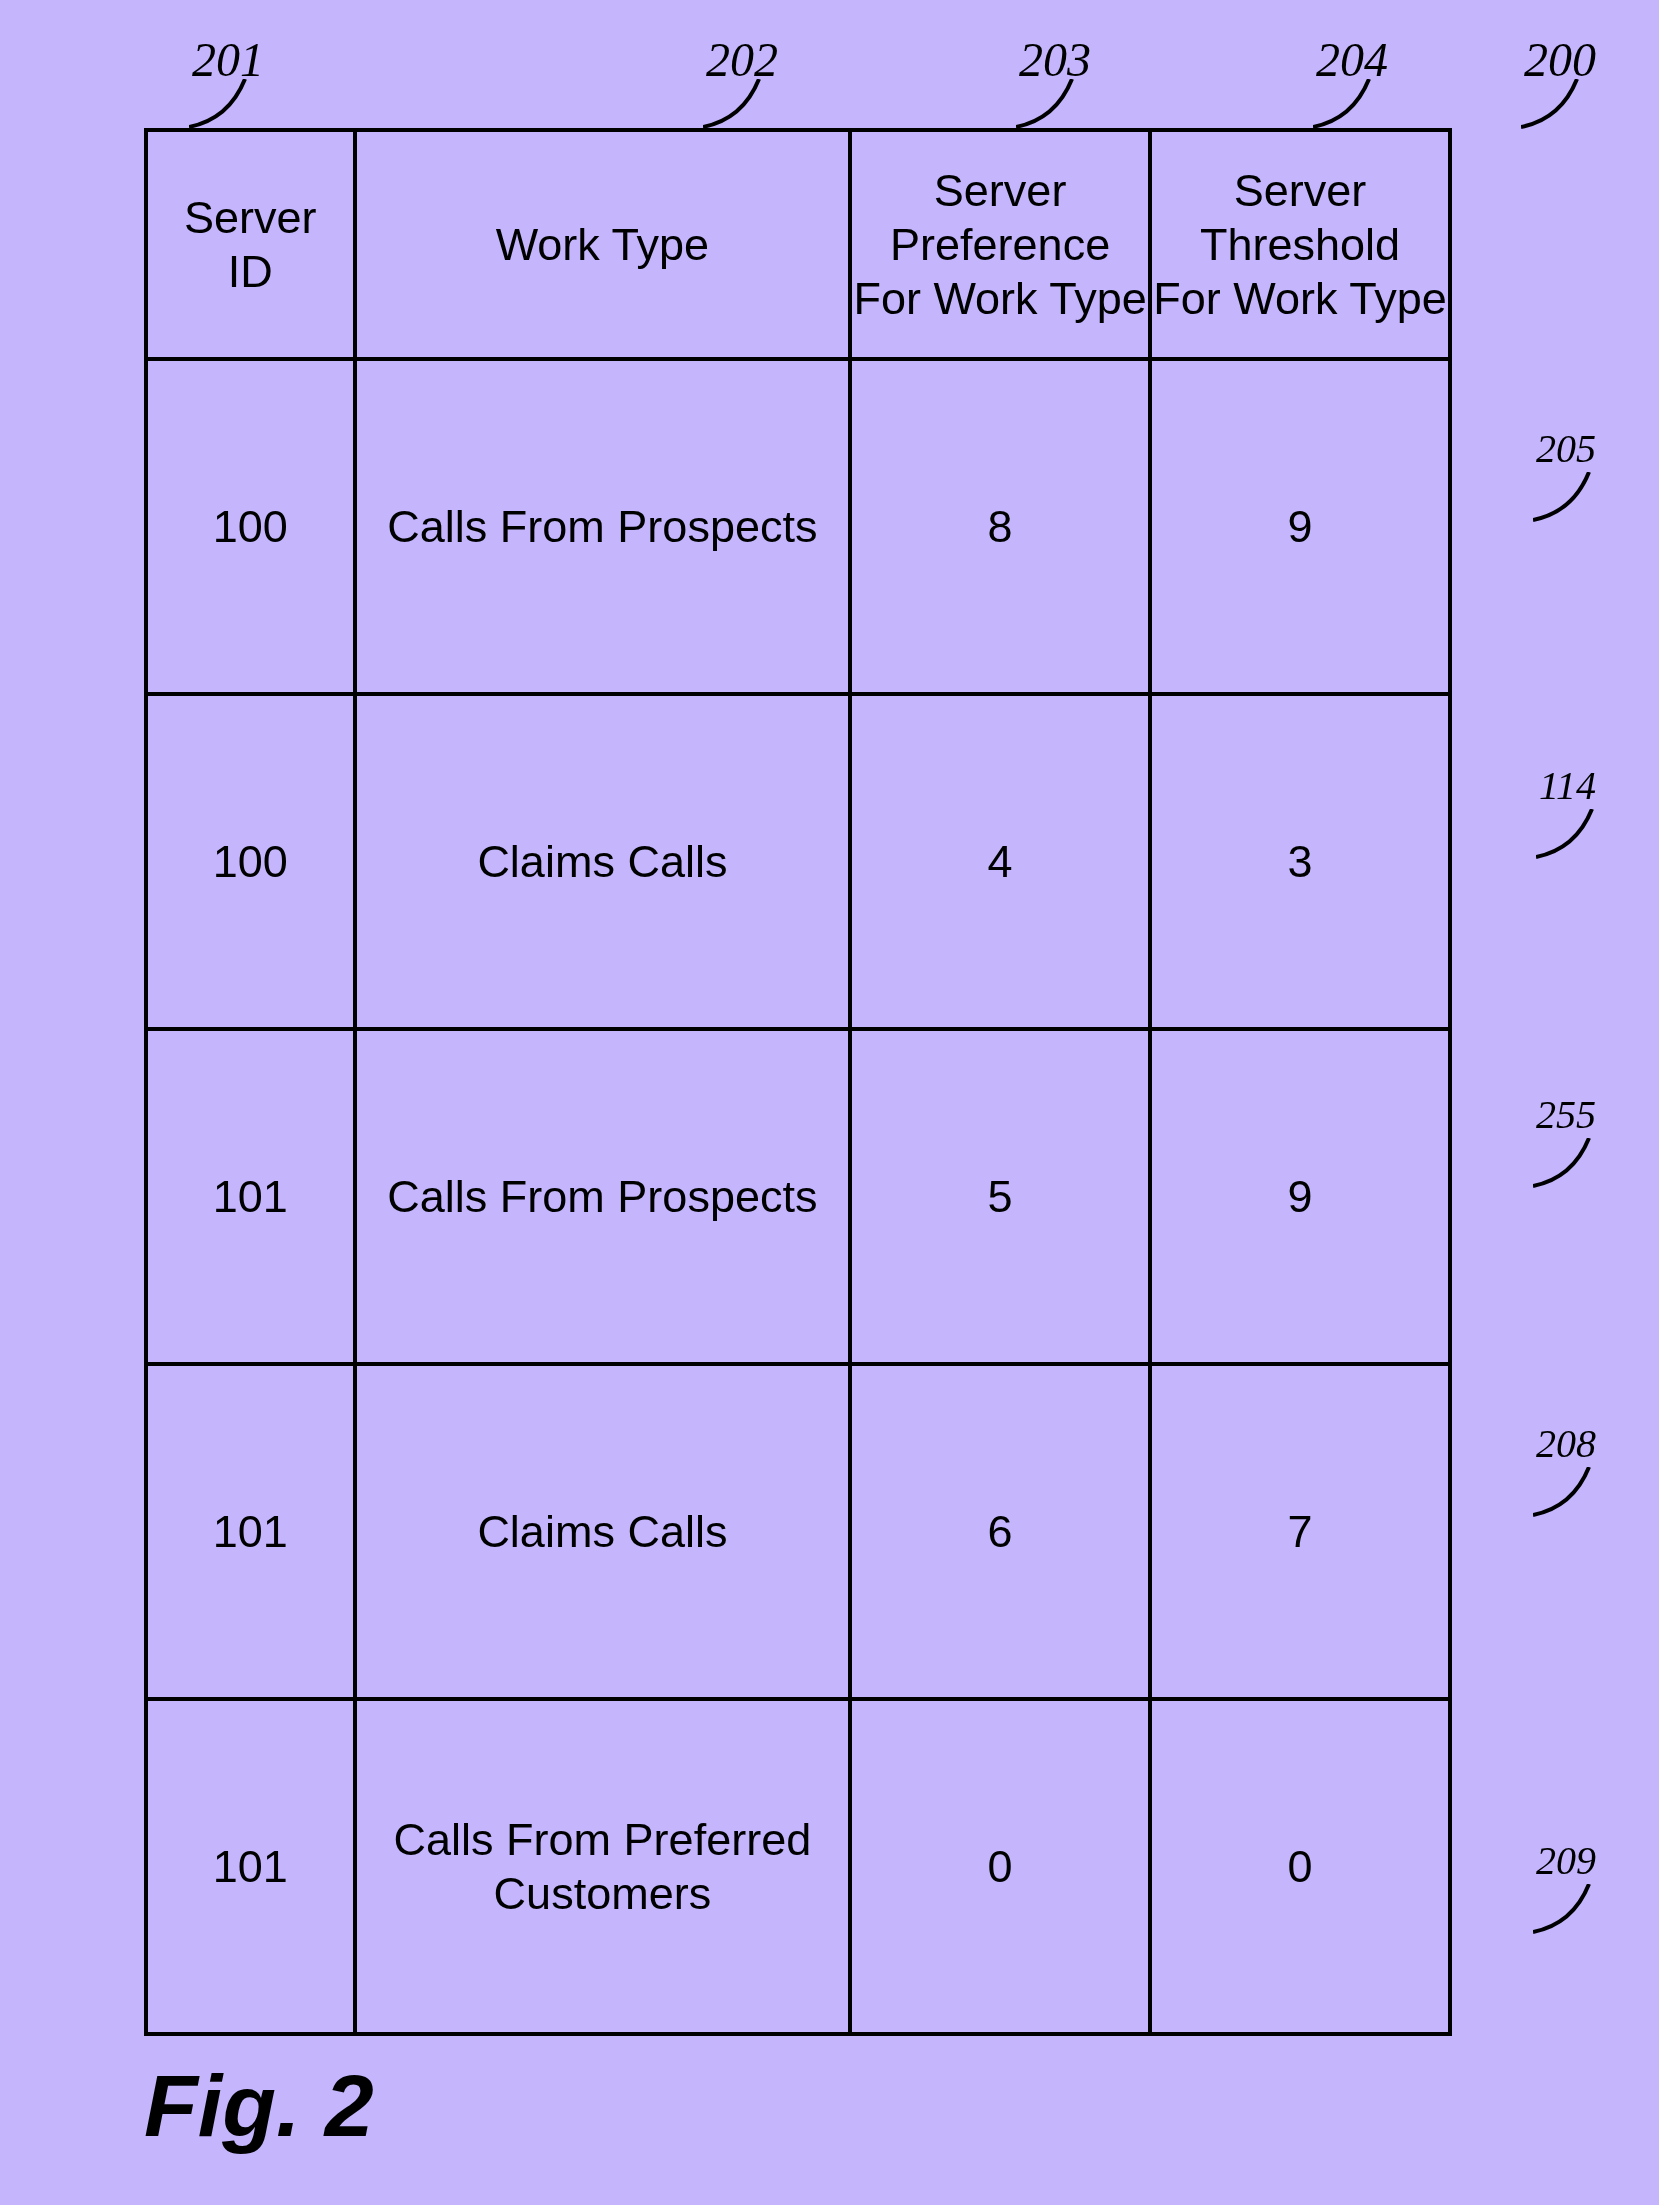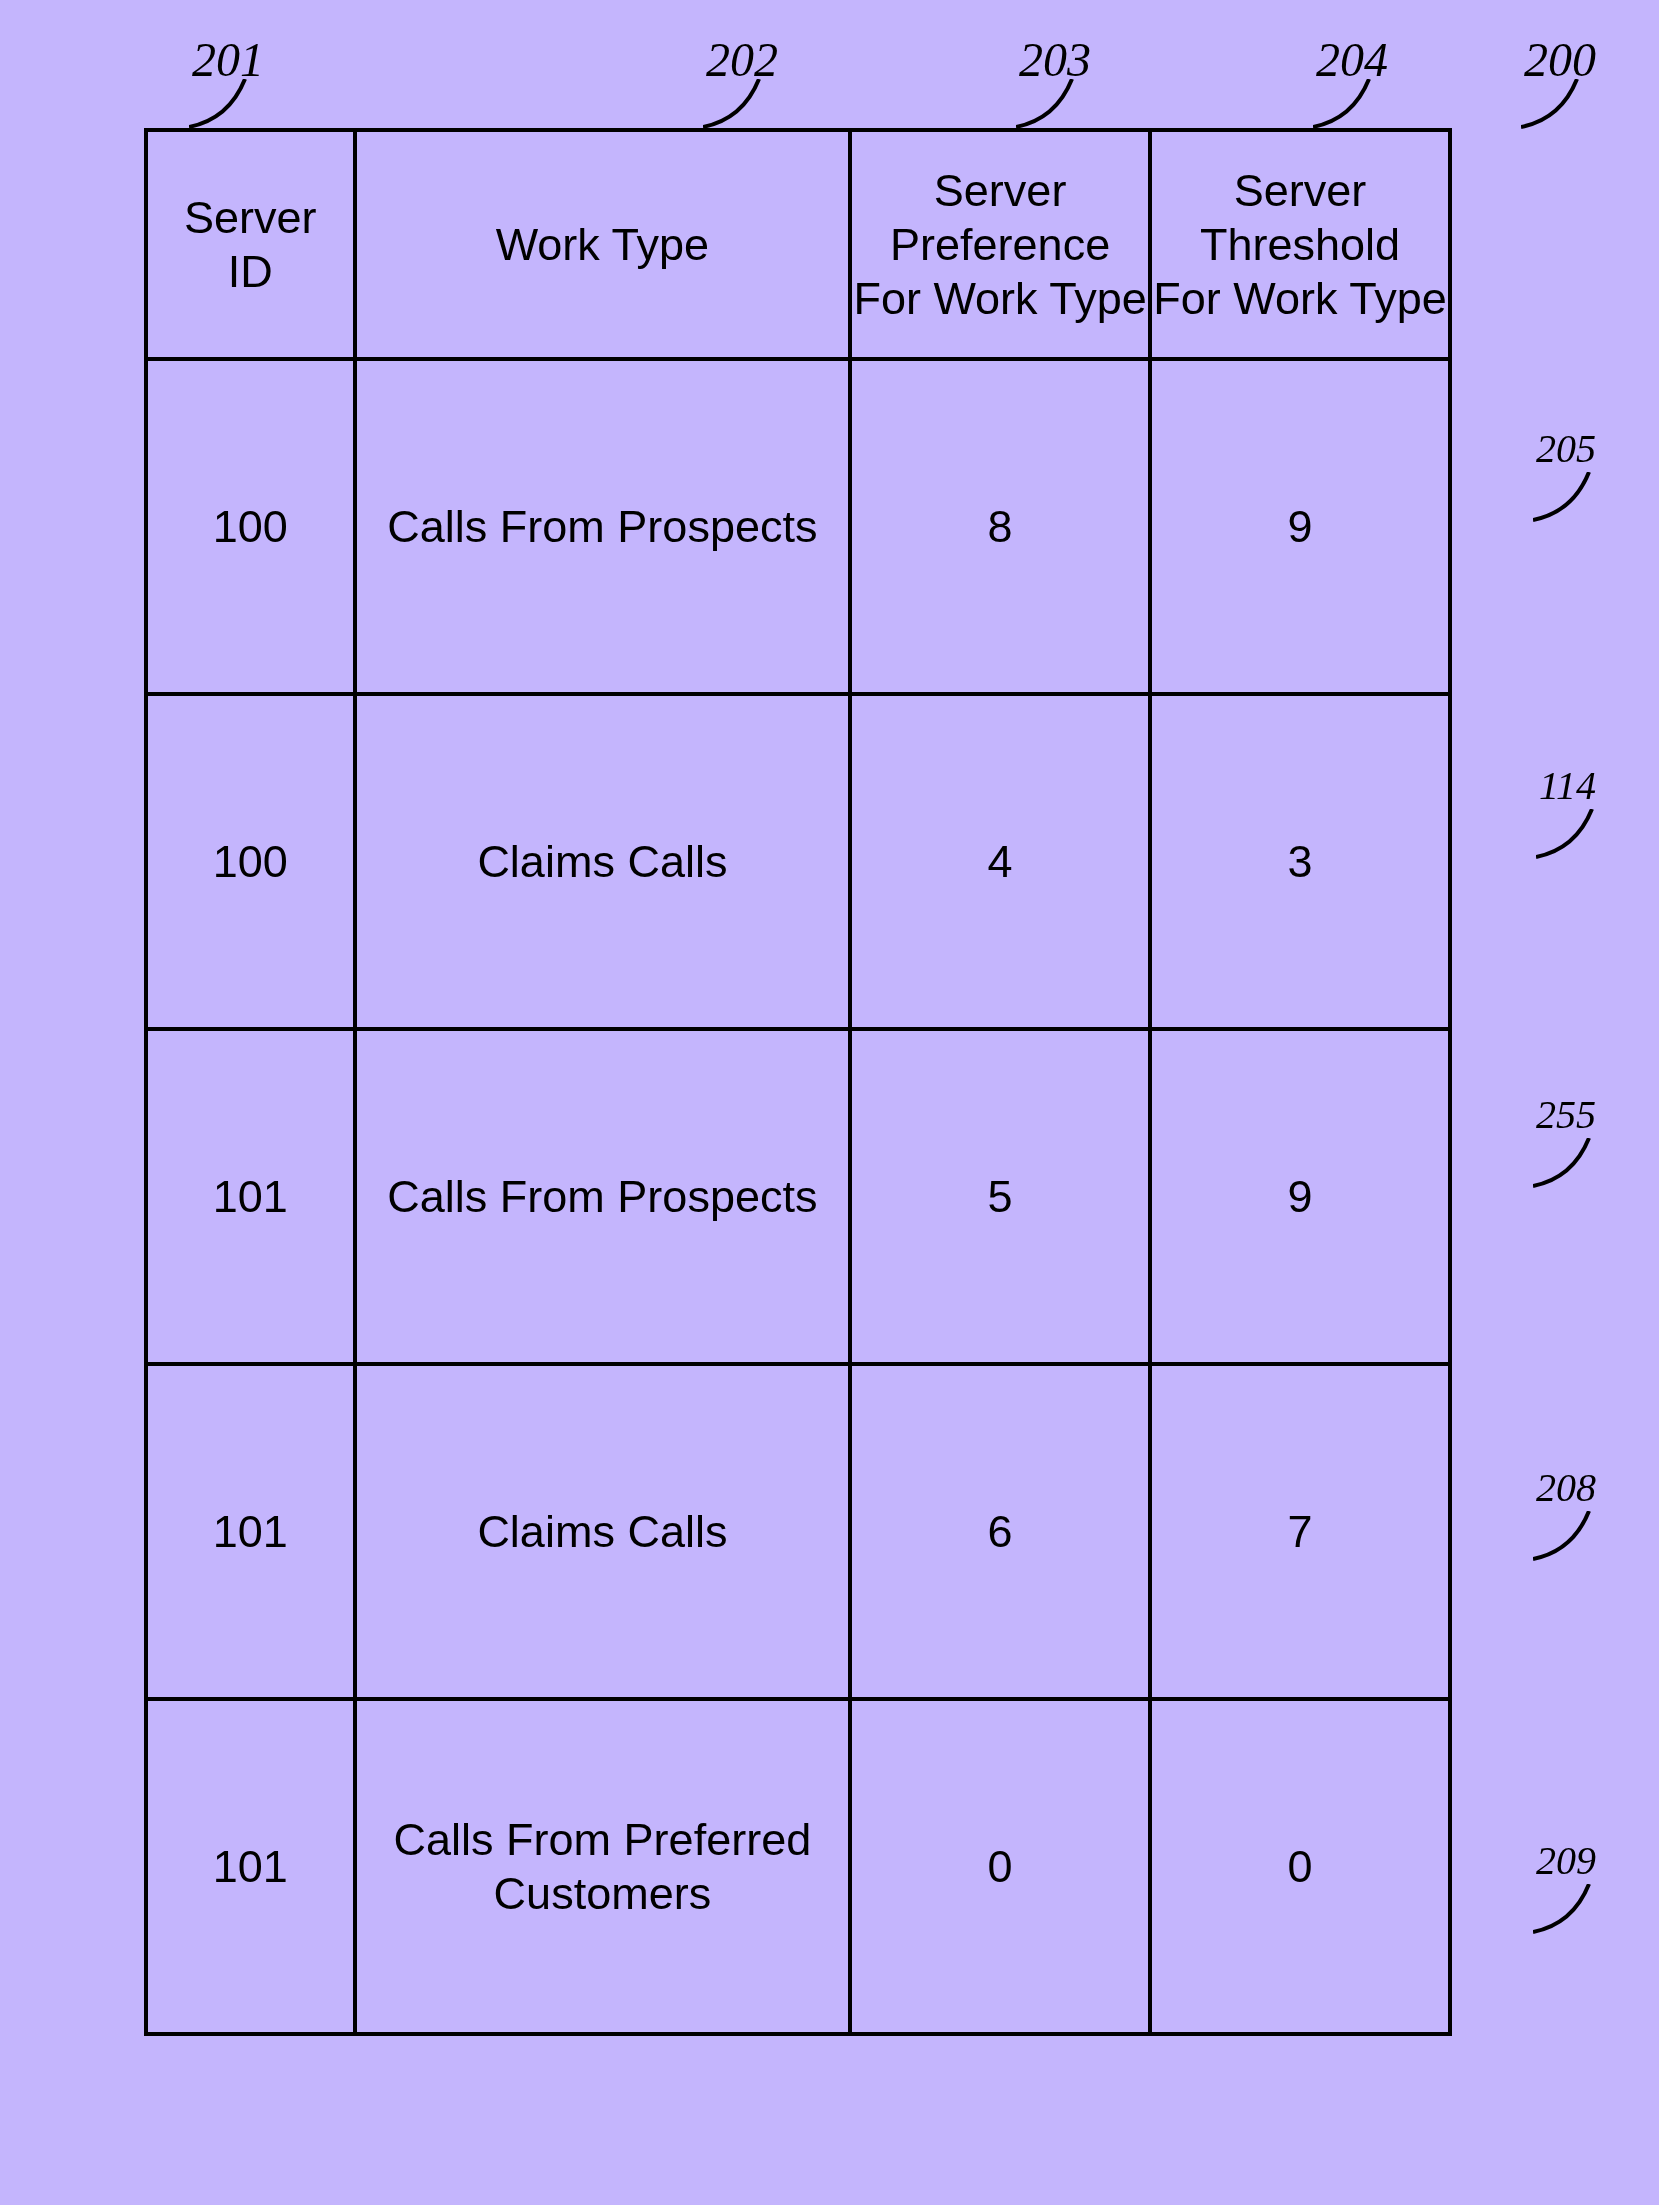--- a/index.html
+++ b/index.html
@@ -147,21 +147,21 @@
       <svg width="72" height="56" viewBox="0 0 90 70">
         <path d="M70 0 Q50 50 0 60" stroke="#000" stroke-width="5" fill="none"></path>
       </svg>
     </div>
     <div class="row-lead" style="top:963px;">
       <span>255</span>
       <svg width="72" height="56" viewBox="0 0 90 70">
         <path d="M70 0 Q50 50 0 60" stroke="#000" stroke-width="5" fill="none"></path>
       </svg>
     </div>
-    <div class="row-lead" style="top:1292px;margin-top:44px;">
+    <div class="row-lead" style="top:1292px;">
       <span>208</span>
       <svg width="72" height="56" viewBox="0 0 90 70">
         <path d="M70 0 Q50 50 0 60" stroke="#000" stroke-width="5" fill="none"></path>
       </svg>
     </div>
     <div class="row-lead" style="top:1661px;margin-top:48px;">
       <span>209</span>
       <svg width="72" height="56" viewBox="0 0 90 70">
         <path d="M70 0 Q50 50 0 60" stroke="#000" stroke-width="5" fill="none"></path>
       </svg>
@@ -210,14 +210,15 @@
         <tr>
           <td>101</td>
           <td>Calls From Preferred<br>Customers</td>
           <td>0</td>
           <td>0</td>
         </tr>
       </tbody>
     </table>
   </div>
 
+  <div class="figcaption">Fig. 2</div>
 </div>
 
 
 </body></html>

